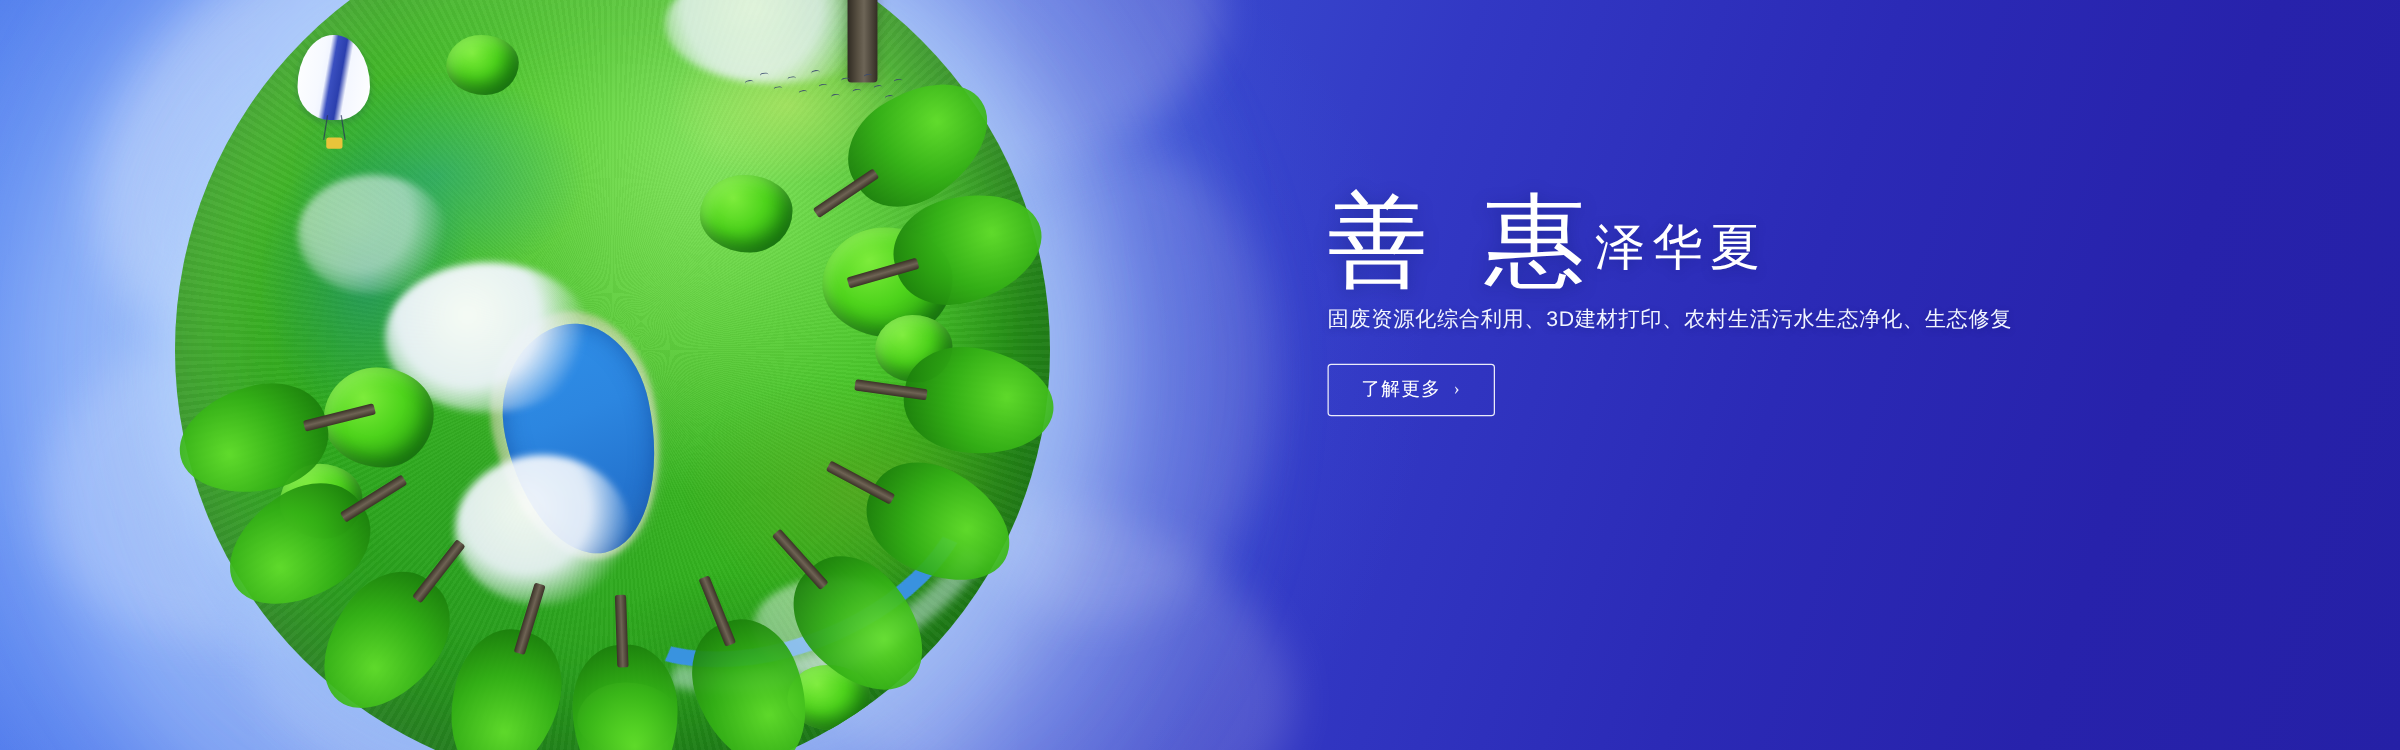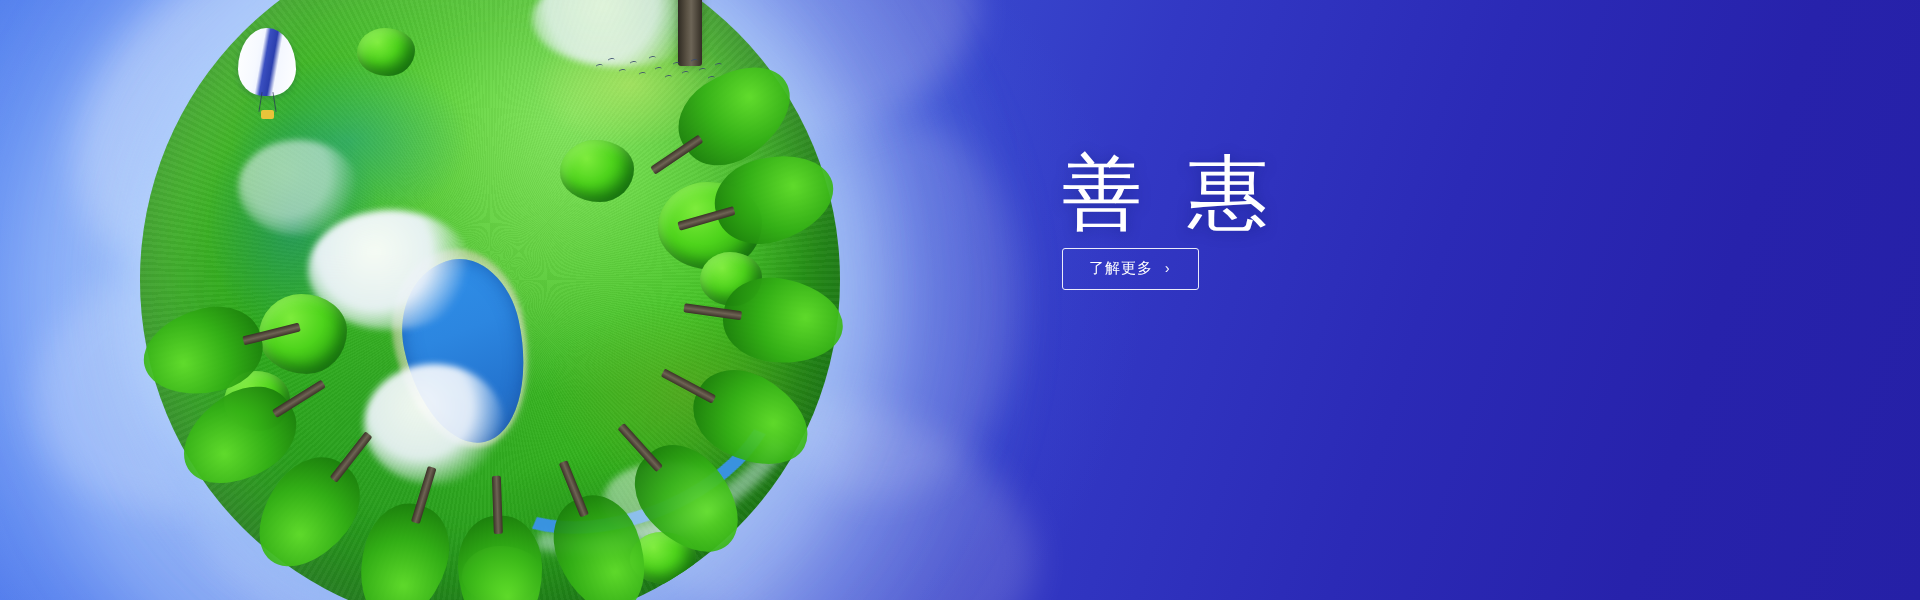--- a/index.html
+++ b/index.html
@@ -332,21 +332,21 @@
     padding: 0 26px;
     height: 42px;
     min-width: 88px;
     border: 1px solid rgba(255,255,255,.9);
     border-radius: 3px;
     background: transparent;
     color: #ffffff;
     font-size: 15px;
     letter-spacing: 1px;
     cursor: pointer;
-    font-family: Liberation Mono, monospace;
+    font-family: Liberation Serif, serif;
   }
   .cta .chev { margin-left: 10px; font-size: 14px; opacity: .95; }
 </style>
 </head>
 <body>
 
 <div class="banner">
 
   <div class="sky-halo"></div>
   <div class="cloud-streak cs1"></div>
@@ -457,23 +457,25 @@
     <div class="bird" style="left:116px;top:26px;"></div>
     <div class="bird" style="left:123px;top:13px;"></div>
   </div>
 
   <div class="content">
 
     <div class="headline">
       <span class="brush">善</span>
       <span class="headline-gap"></span>
       <span class="brush">惠</span>
-    </div>
-
-
+      <span class="brush-sm">泽华夏</span>
+    </div>
+
+
+    <div class="desc">固废资源化综合利用、3D建材打印、农村生活污水生态净化、生态修复</div>
 
     <button class="cta">
       <span>了解更多</span>
       <span class="chev">›</span>
     </button>
 
   </div>
 </div>
 
 </body></html>

